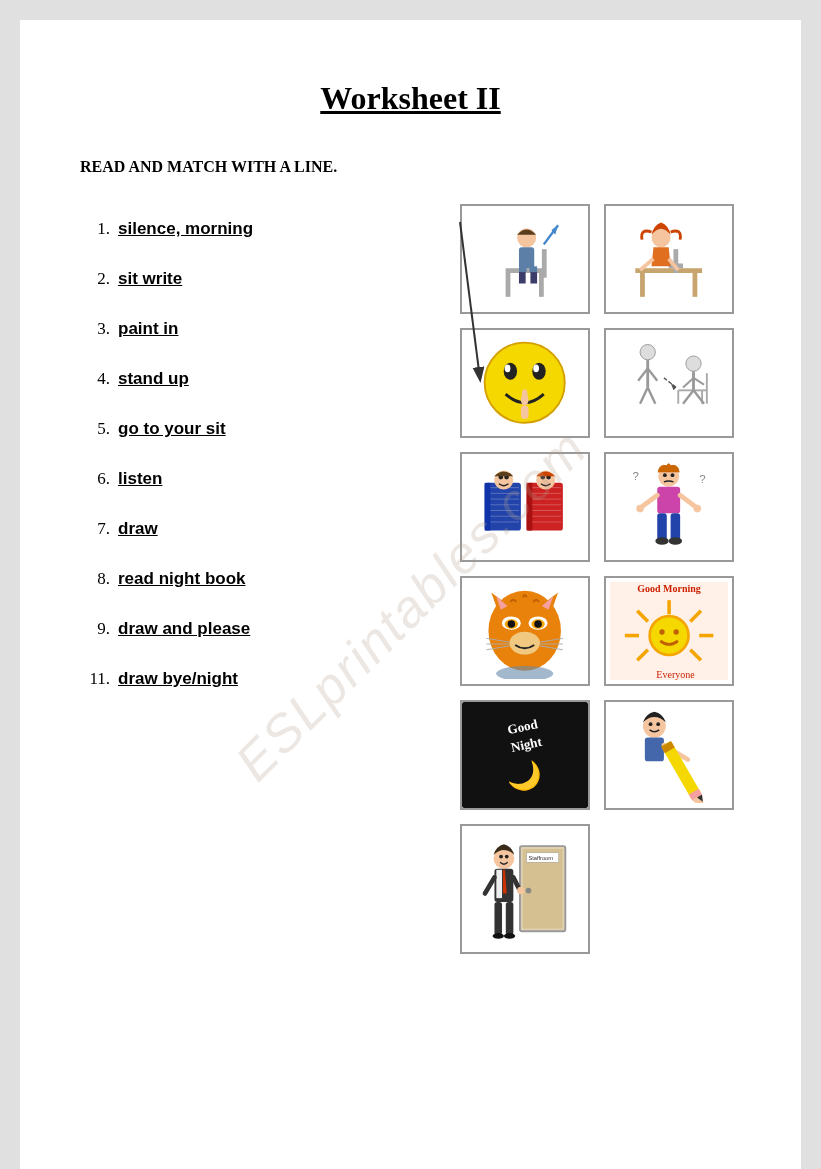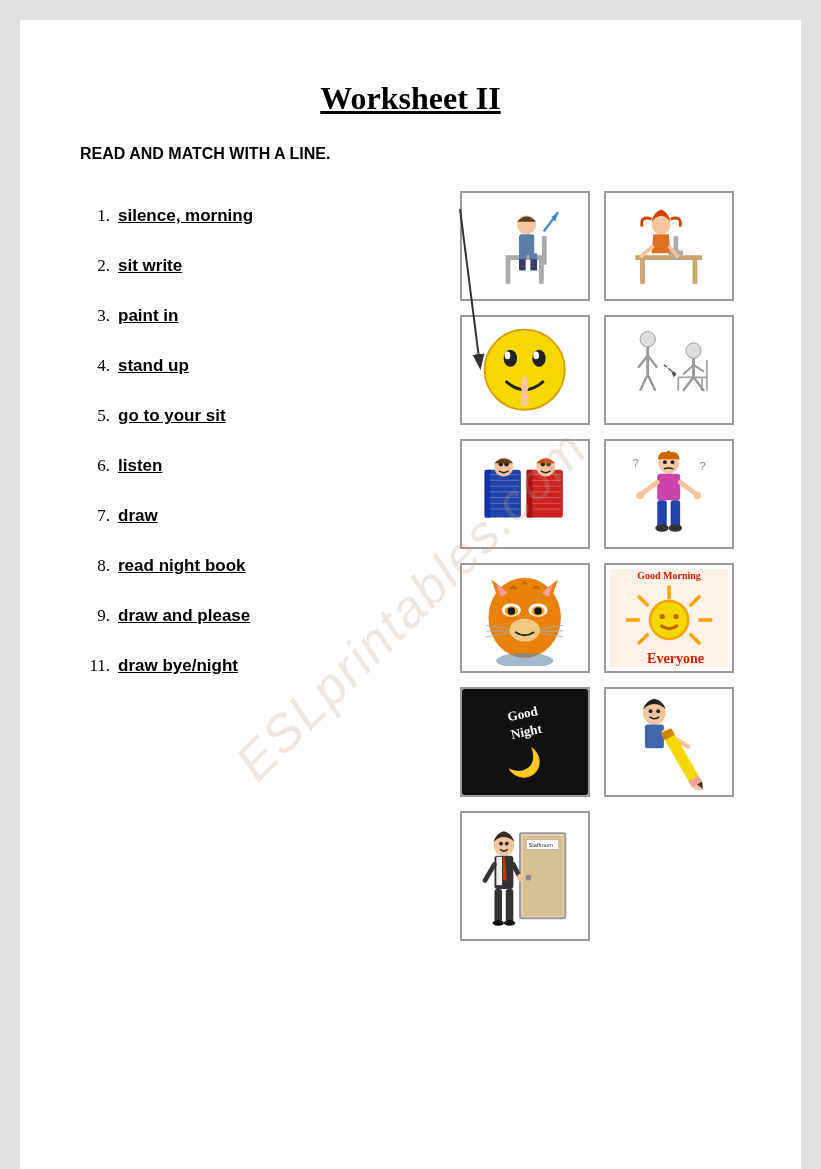--- a/index.html
+++ b/index.html
@@ -36,29 +36,29 @@
       pointer-events: none;
       z-index: 10;
       letter-spacing: 2px;
     }
 
     .title {
       text-align: center;
       font-size: 32px;
       font-weight: bold;
       text-decoration: underline;
-      margin-bottom: 28px;
+      margin-bottom: 41px;
       font-family: 'Times New Roman', Times, serif;
     }
 
     .instruction {
       font-size: 16px;
       font-weight: bold;
       margin-bottom: 28px;
-      font-family: Liberation Sans, sans-serif;
+      font-family: Liberation Serif, serif;
     }
 
     .main-content {
       display: flex;
       flex-direction: row;
       gap: 0;
       position: relative;
     }
 
     .items-list {
@@ -424,21 +424,21 @@
               <line x1="12" y1="8" x2="18" y2="14" stroke="#f5a500" stroke-width="2"></line>
               <line x1="5" y1="22" x2="13" y2="22" stroke="#f5a500" stroke-width="2"></line>
               <line x1="12" y1="36" x2="18" y2="30" stroke="#f5a500" stroke-width="2"></line>
 
               <circle cx="30" cy="22" r="11" fill="#f5d800" stroke="#f5a500" stroke-width="1.5"></circle>
 
               <circle cx="26" cy="20" r="1.5" fill="#c06000"></circle>
               <circle cx="34" cy="20" r="1.5" fill="#c06000"></circle>
               <path d="M25,25 Q30,29 35,25" fill="none" stroke="#c06000" stroke-width="1.5"></path>
             </svg>
-            <div style="font-family:'Comic Sans MS',cursive;font-size:14px;font-weight:bold;color:#cc2200;text-align:center;padding-left:13px;">Everyone</div>
+            <div style="font-family:'Comic Sans MS',cursive;font-size:10px;font-weight:normal;color:#cc2200;text-align:center;padding-left:13px;">Everyone</div>
           </div>
         </div>
       </div>
 
       <div class="img-row">
         <div class="img-box">
           <div style="background:#111;width:100%;height:100%;display:flex;flex-direction:column;align-items:center;justify-content:center;border-radius:2px;">
             <div style="color:#fff;font-family:'Comic Sans MS',cursive;font-size:13px;font-weight:bold;transform:rotate(-12deg);text-align:center;line-height:1.4;">Good<br>Night</div>
             <div style="font-size:28px;margin-top:4px;">🌙</div>
           </div>

